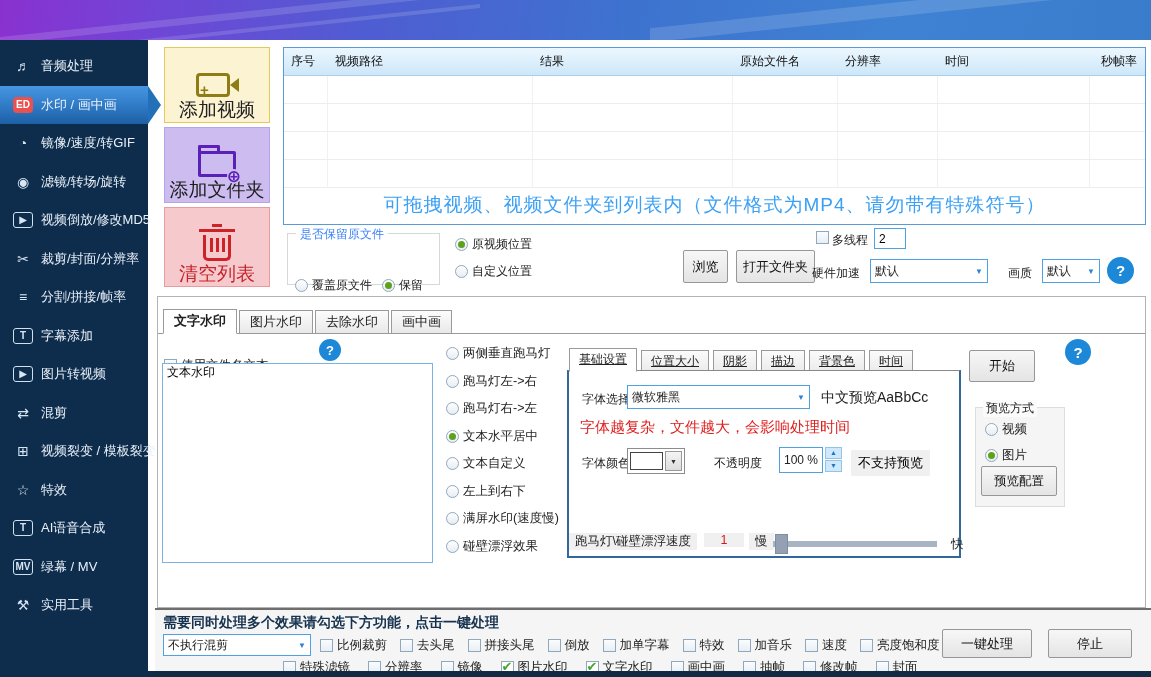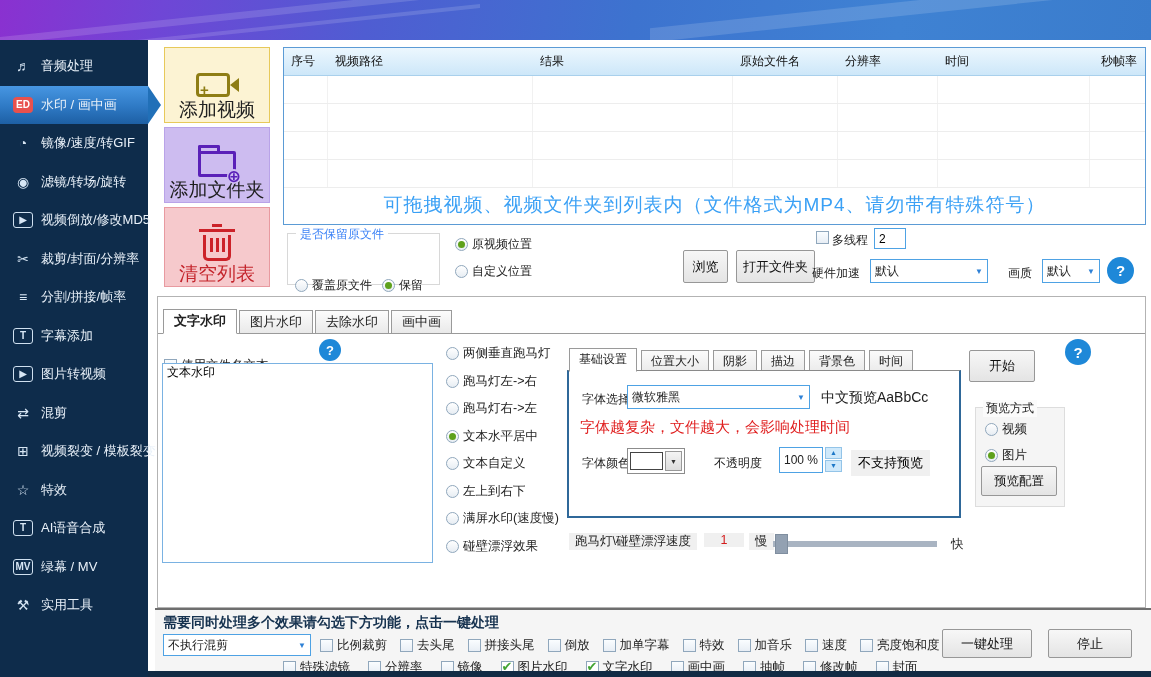--- a/index.html
+++ b/index.html
@@ -111,28 +111,28 @@
   .wm-panel { left:157px; top:296px; width:989px; height:312px; border:1px solid #b3b3b3; background:#fff; }
   .tabline { position:absolute; left:0px; top:36px; width:987px; border-top:1px solid #9a9a9a; }
   .tab {
     position:relative; padding:0 10px; height:24px; line-height:22px; font-size:13px;
     border:1px solid #9a9a9a; background:linear-gradient(#fcfcfc,#e9e9e9);
     margin-right:2px; cursor:pointer; z-index:1;
   }
   .tab.active { background:#fff; font-weight:bold; height:25px; border-bottom:1px solid #fff; z-index:2; }
   .wm-tabs { position:absolute; left:5px; top:12px; display:flex; align-items:flex-end; }
 
-  .st-tabs { position:absolute; left:411px; top:51px; display:flex; align-items:flex-end; }
+  .st-tabs { position:absolute; left:411px; top:51px; display:flex; align-items:flex-end;text-decoration:underline; }
   .st-tab {
     padding:0 9px; height:22px; line-height:20px; font-size:12px; text-align:center;
     border:1px solid #9a9a9a; background:linear-gradient(#fbfbfb,#ebebeb); margin-right:4px; cursor:pointer;
   }
   .st-tab.active { background:#fff; height:24px; border-bottom:1px solid #fff; position:relative; z-index:3; }
 
-  .settings-box { position:absolute; left:409px; top:73px; width:394px; height:148px; border:2px solid #2f6899; border-top:1px solid #8a8a8a; background:#fff; }
+  .settings-box { position:absolute; left:409px; top:73px; width:394px; height:188px; border:2px solid #2f6899; border-top:1px solid #8a8a8a; background:#fff; }
 
   .warn { color:#e01f1f; font-size:15px; white-space:nowrap; }
   .note { background:#f0f0f0; color:#000000; font-size:13px; padding:4px 7px; }
   .graybox { background:#f0f0f0; padding:0 6px; font-size:12.5px; }
 
   .spin { position:absolute; display:flex; }
   .spin-box { width:44px; height:26px; border:1px solid #4ea2e4; background:#fff; font-size:12px; display:flex; align-items:center; justify-content:center; }
   .spin-btns { display:flex; flex-direction:column; margin-left:2px; gap:1px; }
   .spin-btn { width:17px; height:12px; background:#cfe9fb; border:1px solid #93c4e8; color:#1d78c8; font-size:7px; line-height:10px; text-align:center; cursor:pointer; }
 

